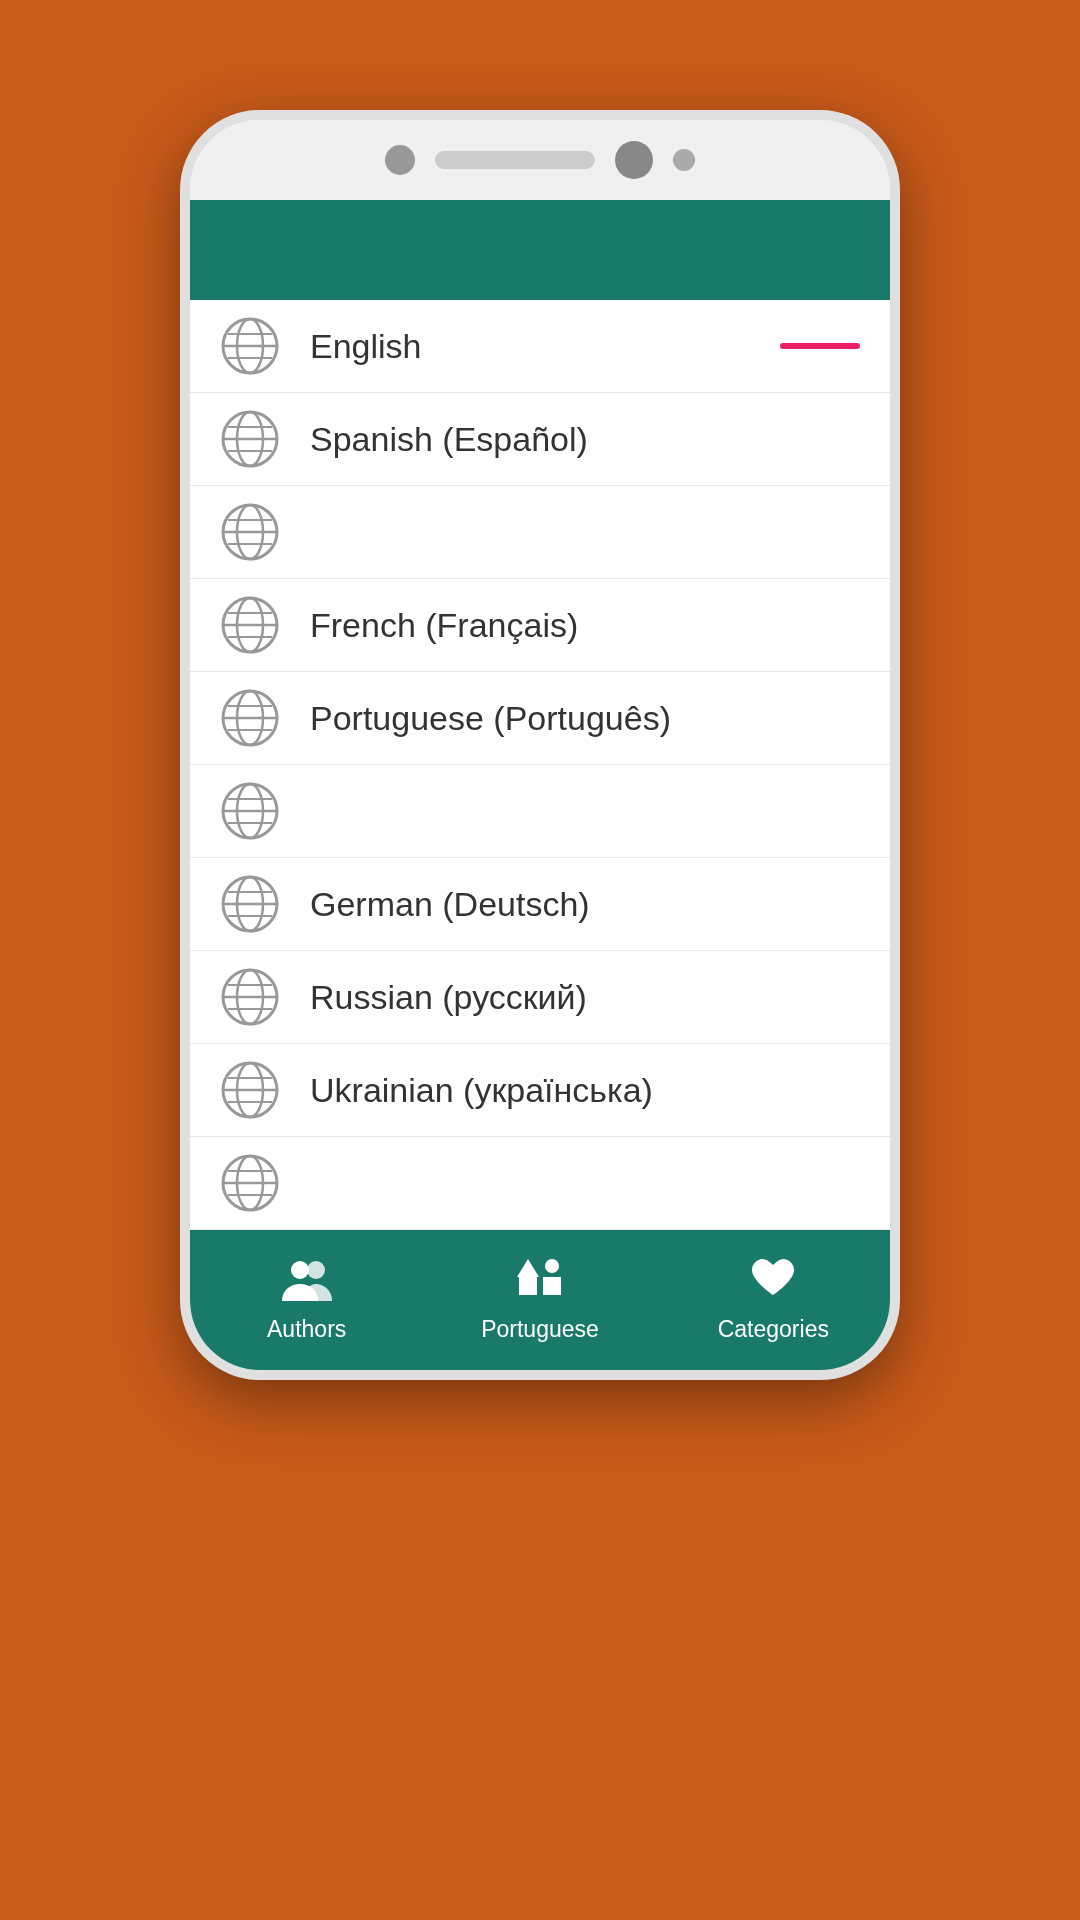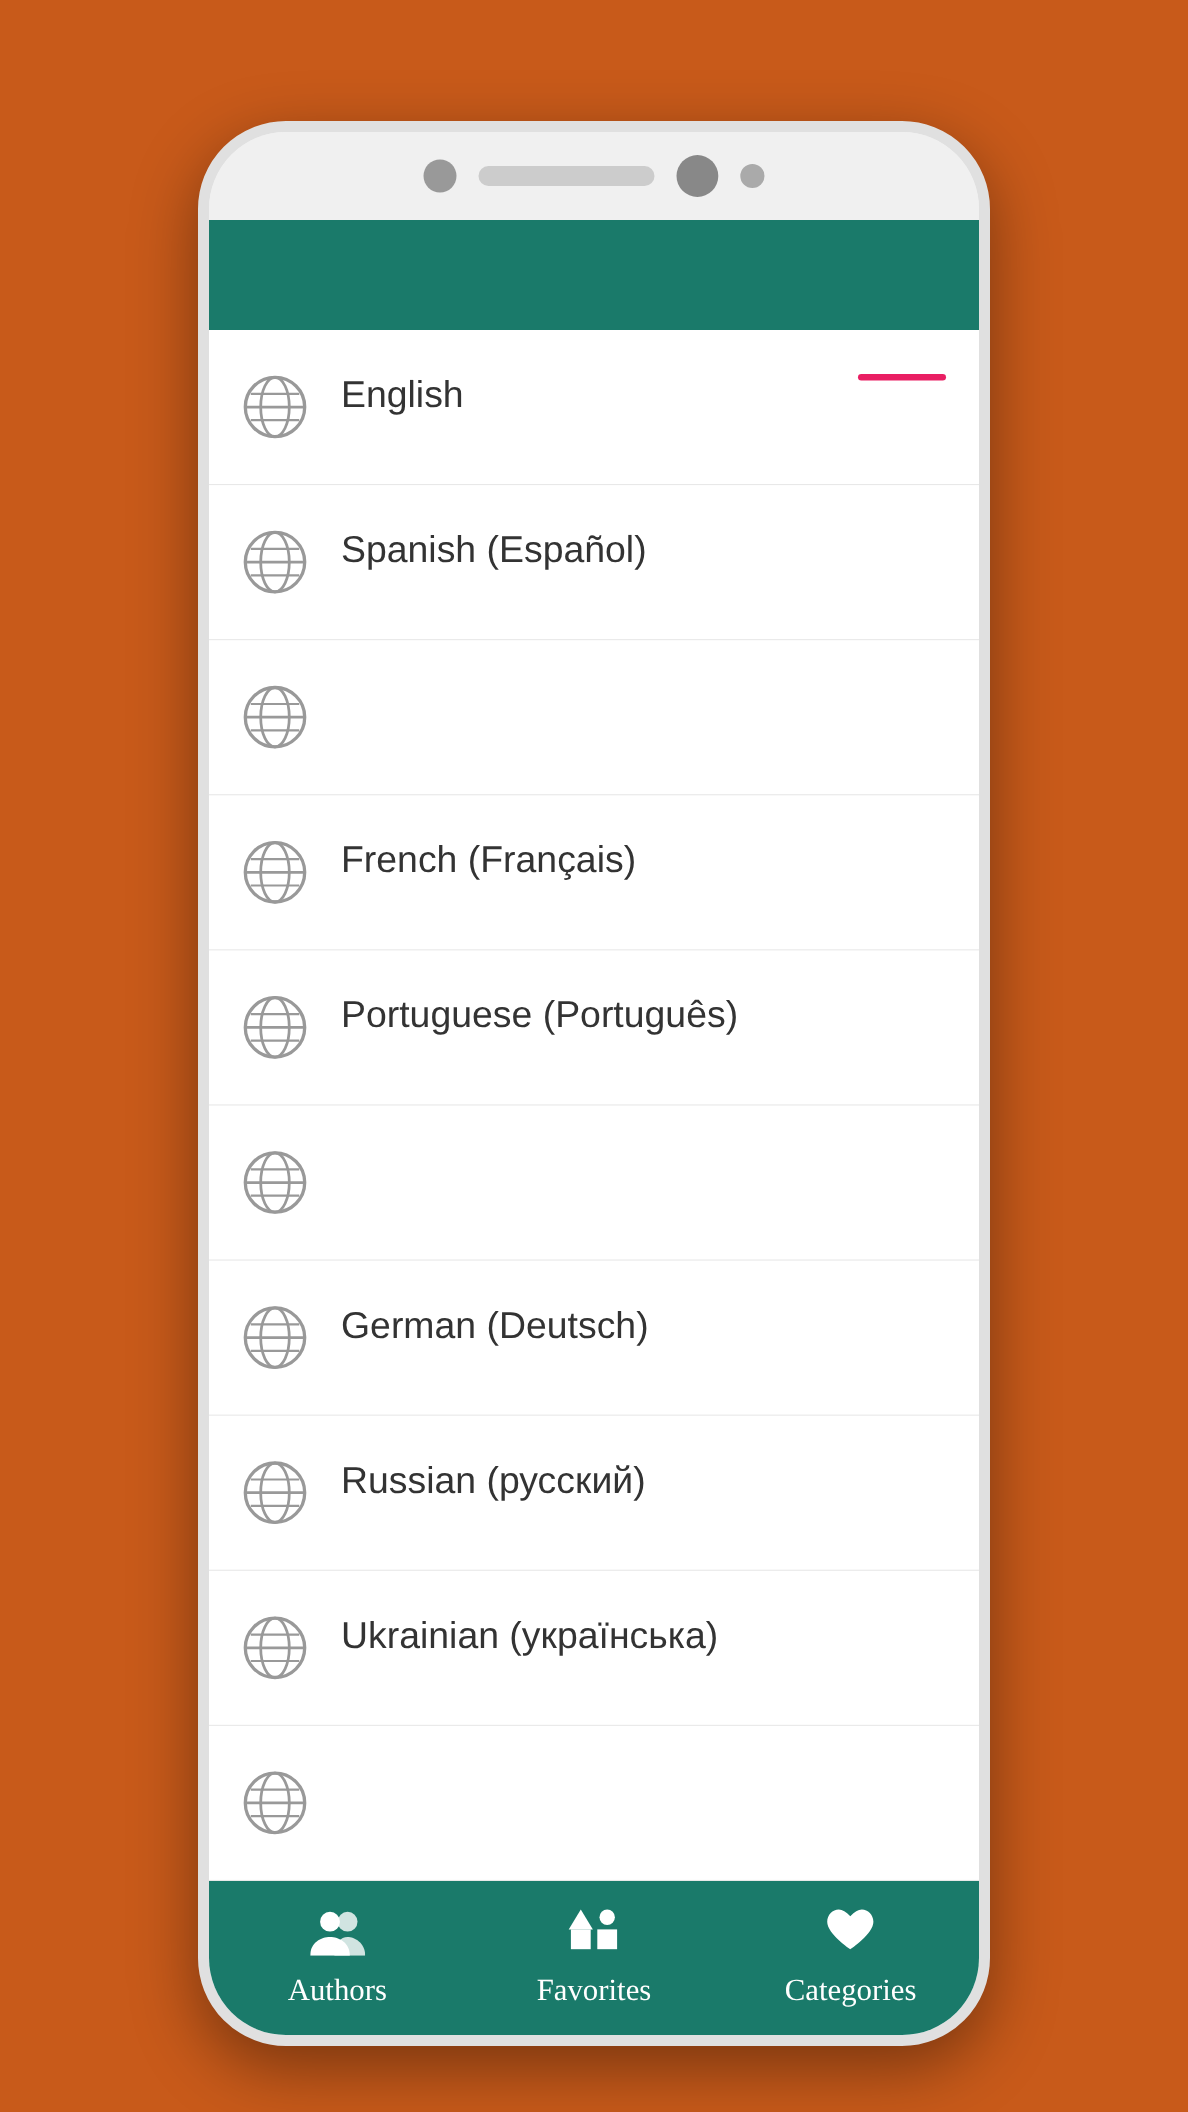--- a/index.html
+++ b/index.html
@@ -138,22 +138,22 @@
     .language-list::-webkit-scrollbar-track {
       background: #f5f5f5;
     }
     .language-list::-webkit-scrollbar-thumb {
       background: #ccc;
       border-radius: 6px;
     }
 
     .language-item {
       display: flex;
-      align-items: flex-start;
-      padding: 40px 30px;
+      align-items: center;
+      padding: 16px 30px;
       border-bottom: 1px solid #e8e8e8;
       cursor: pointer;
       position: relative;
     }
 
     .globe-icon {
       width: 60px;
       height: 60px;
       margin-right: 30px;
       flex-shrink: 0;
@@ -190,23 +190,22 @@
       color: white;
       cursor: pointer;
       gap: 8px;
       flex: 1;
     }
     .nav-icon {
       font-size: 44px;
       line-height: 1;
     }
     .nav-label {
-      font-size: 28px;
+      font-size: 23px;
       font-weight: 500;
-      font-family: Liberation Serif, serif;
     }
   </style>
 </head>
 <body>
 
 <div class="top-header">
   <div class="subtitle"></div>
   <div class="main-title"></div>
   <div class="description"></div>
 </div>
@@ -349,21 +348,21 @@
     </svg></div>
     <span class="nav-label">Authors</span>
   </div>
           <div class="nav-item">
     <div class="nav-icon"><svg width="50" height="44" viewBox="0 0 50 44" fill="none" xmlns="http://www.w3.org/2000/svg">
       <rect x="4" y="20" width="18" height="18" fill="white"></rect>
       <rect x="28" y="20" width="18" height="18" fill="white"></rect>
       <polygon points="13,2 24,20 2,20" fill="white"></polygon>
       <rect x="30" y="2" width="14" height="14" rx="7" fill="white"></rect>
     </svg></div>
-    <span class="nav-label">Favorites</span>
+    <span class="nav-label">Portuguese</span>
   </div>
           <div class="nav-item">
     <div class="nav-icon"><svg width="50" height="44" viewBox="0 0 50 44" fill="none" xmlns="http://www.w3.org/2000/svg">
       <path d="M25 38 C25 38 4 24 4 13 C4 7 9 2 14.5 2 C18 2 21 4 25 8 C29 4 32 2 35.5 2 C41 2 46 7 46 13 C46 24 25 38 25 38Z" fill="white"></path>
     </svg></div>
     <span class="nav-label">Categories</span>
   </div>
         </div>
 
     </div>

